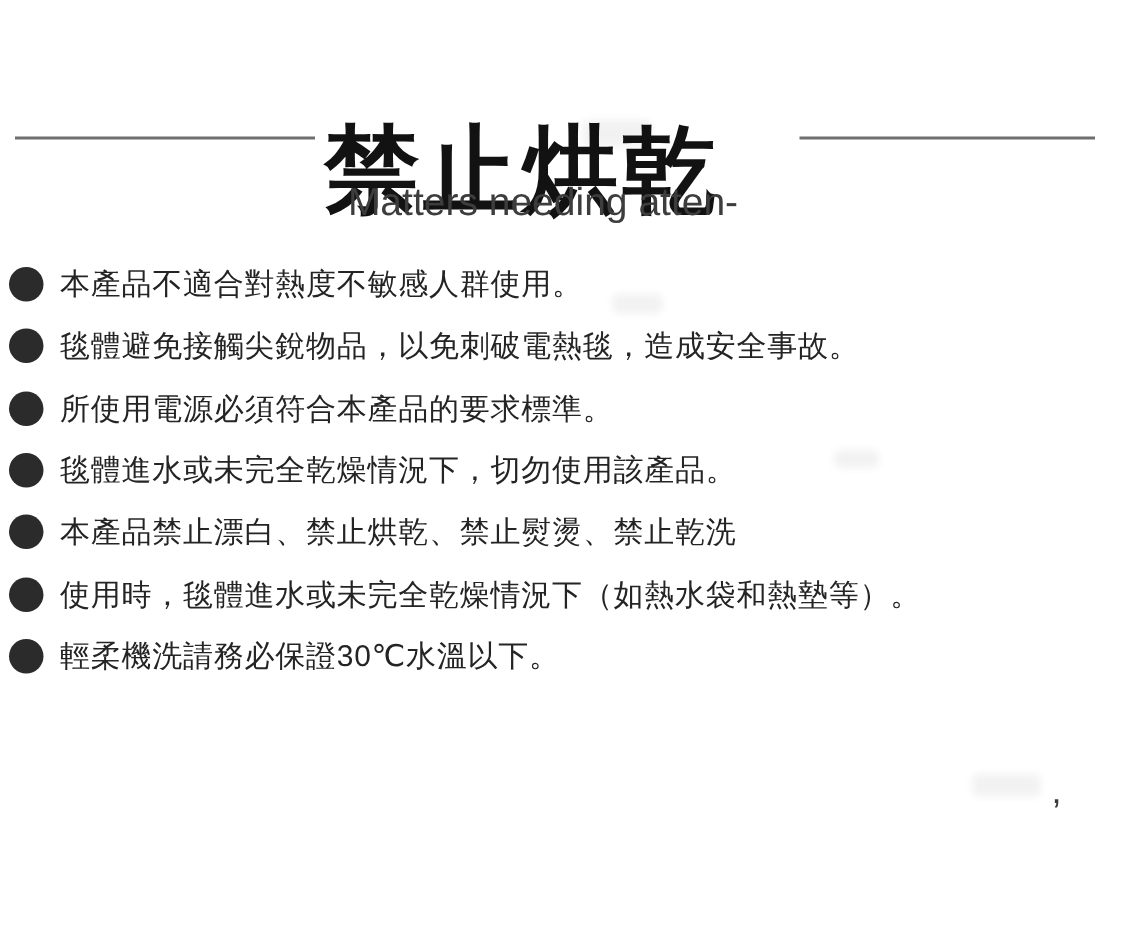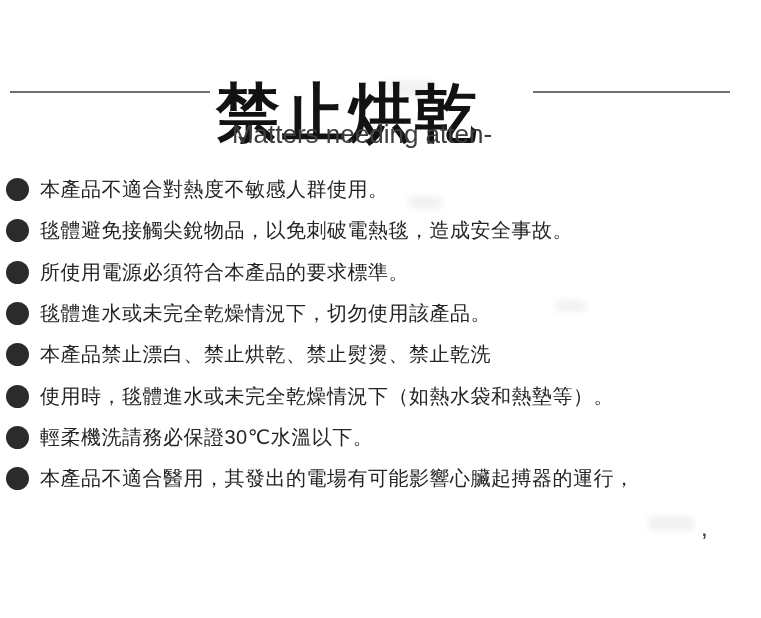--- a/index.html
+++ b/index.html
@@ -130,24 +130,20 @@
       <span class="txt">本產品禁止漂白、禁止烘乾、禁止熨燙、禁止乾洗</span>
     </div>
     <div class="row">
       <span class="bullet"></span>
       <span class="txt">使用時，毯體進水或未完全乾燥情況下（如熱水袋和熱墊等）。</span>
     </div>
     <div class="row">
       <span class="bullet"></span>
       <span class="txt">輕柔機洗請務必保證30℃水溫以下。</span>
     </div>
-    <div class="row">
-      <span class="bullet"></span>
-      <span class="txt">本產品不適合醫用，其發出的電場有可能影響心臟起搏器的運行，</span>
-    </div>
   </div>
 
 <span class="stray-comma">,</span>
 
 <div class="artifact a1"></div>
 <div class="artifact a2"></div>
 <div class="artifact a3"></div>
 <div class="artifact a4"></div>
 
 </body></html>

